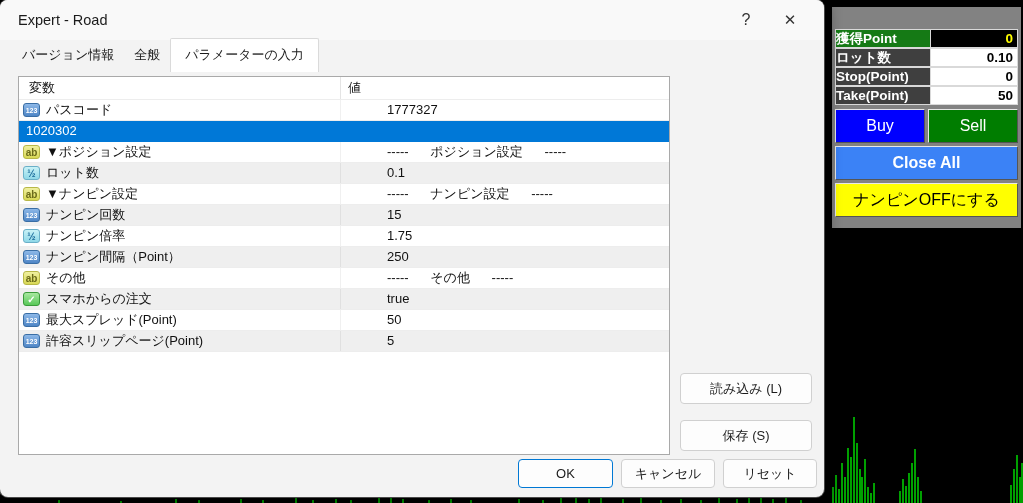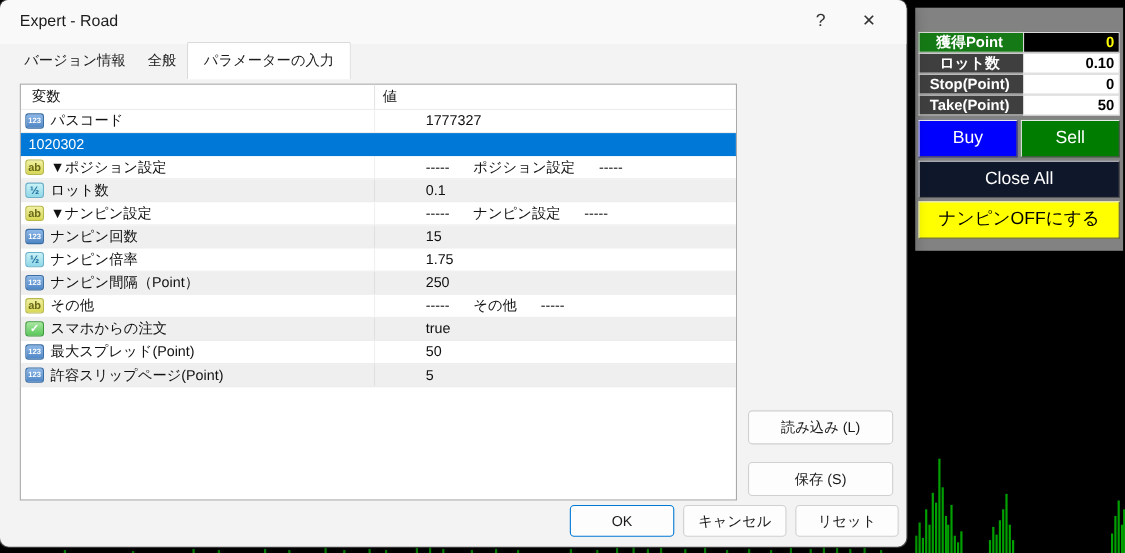--- a/index.html
+++ b/index.html
@@ -7,21 +7,21 @@
   body { background:#000; font-family:"Liberation Sans", sans-serif; position:relative; }
 
   
   #chart { position:absolute; inset:0; background:#000; z-index:0; }
   .spike { position:absolute; bottom:0; background:#00a000; width:2px; }
 
   
   #panel { position:absolute; left:832px; top:7px; width:189px; height:221px;
            background:#828282; z-index:1; padding:22px 3px 0 3px; }
   .prow { display:flex; height:19px; }
-  .prow .plabel { width:95px; background:#3f3f3f; color:#fff; text-align:center;
+  .prow .plabel { width:95px; background:#3f3f3f; color:#fff; text-align:left;
                   font-size:13.5px; font-weight:bold; line-height:17px; padding-right:3px;
                   border:1px solid #d9d9d9; border-right:none; white-space:nowrap; overflow:hidden;}
   .prow .pvalue { flex:1; background:#fff; color:#000; text-align:right;
                   font-size:13.5px; font-weight:bold; line-height:17px; padding-right:4px;
                   border:1px solid #d9d9d9; }
   .pbtn-row { display:flex; gap:3px; margin-top:4px; }
   .pbtn { border:1px solid #e8e8e8; border-bottom-color:#555; border-right-color:#555;
           color:#fff; font-size:16px; text-align:center; height:34px; line-height:32px;
           cursor:default; white-space:nowrap; overflow:hidden; }
   .half { flex:1; }
@@ -164,21 +164,21 @@
       <div class="prow">
         <div class="plabel">Take(Point)</div>
         <div class="pvalue">50</div>
       </div>
     </div>
   <div class="pbtn-row" id="panel-halfrow">
       <div class="pbtn half" style="background: rgb(0, 0, 255); color: rgb(255, 255, 255);">Buy</div>
       <div class="pbtn half" style="background: rgb(0, 125, 0); color: rgb(255, 255, 255);">Sell</div>
     </div>
   <div id="panel-fullbtns">
-      <div class="pbtn full" style="background: #0f172a; color: rgb(255, 255, 255);">Close All</div>
+      <div class="pbtn full" style="background: #3b82f6; color: rgb(255, 255, 255); font-weight: bold;">Close All</div>
       <div class="pbtn full" style="background: rgb(255, 255, 0); color: rgb(0, 0, 0); font-size: 16px;">ナンピンOFFにする</div>
     </div>
 </div>
 
 <div id="dialog">
   <div id="titlebar">
     <div id="title">Expert - Road</div>
     <div class="cap-btn" id="help-btn">?</div>
     <div class="cap-btn" id="close-btn">✕</div>
   </div>

